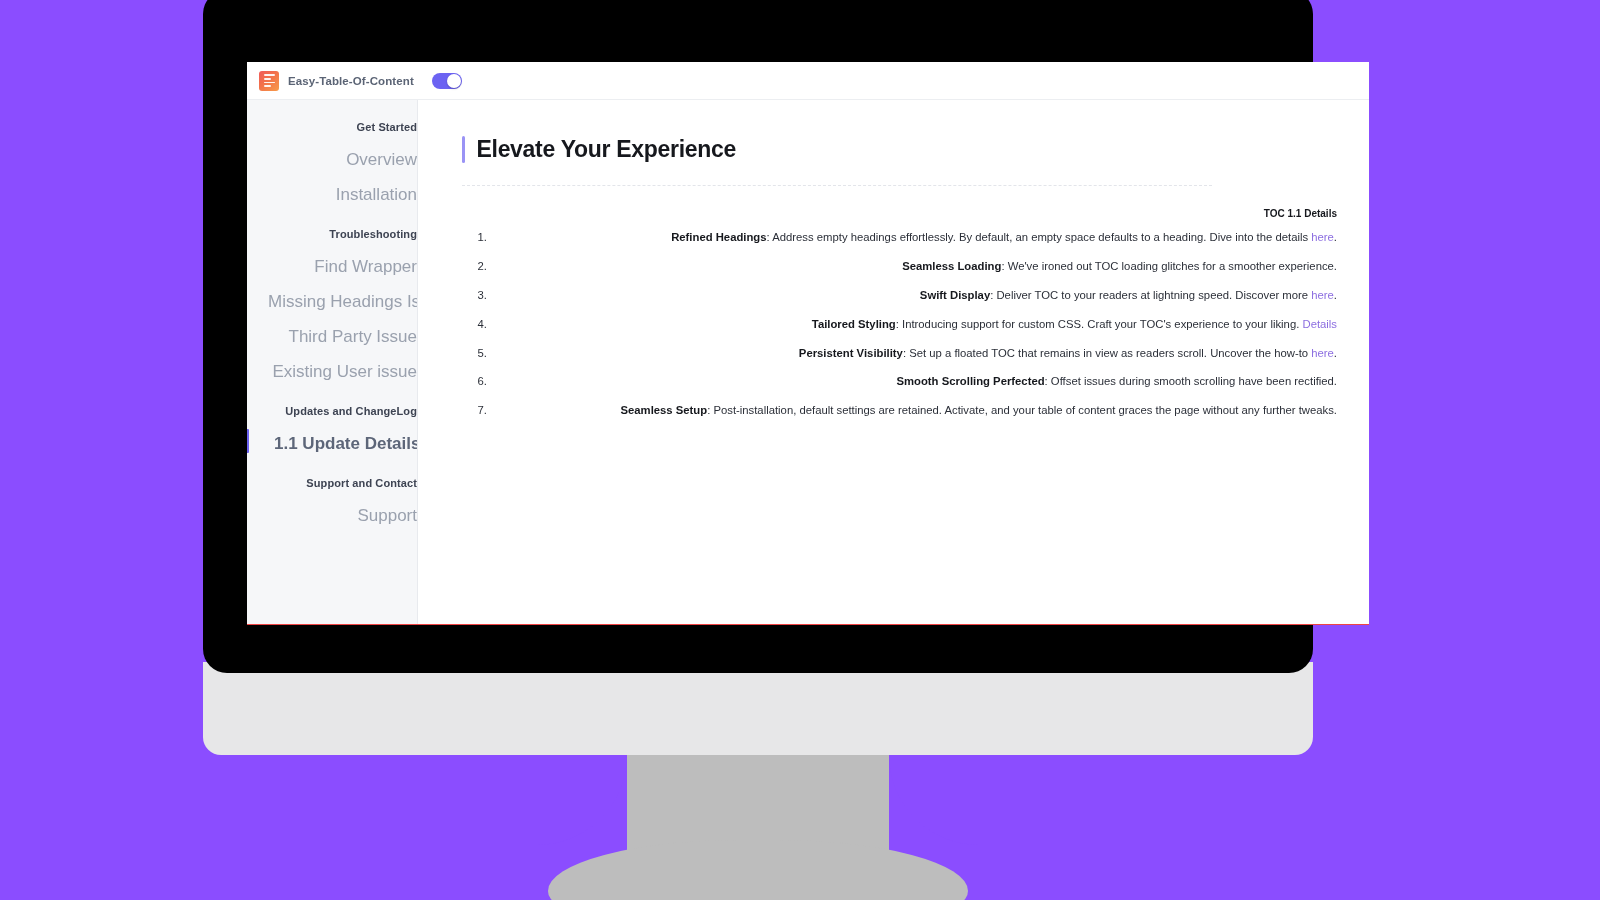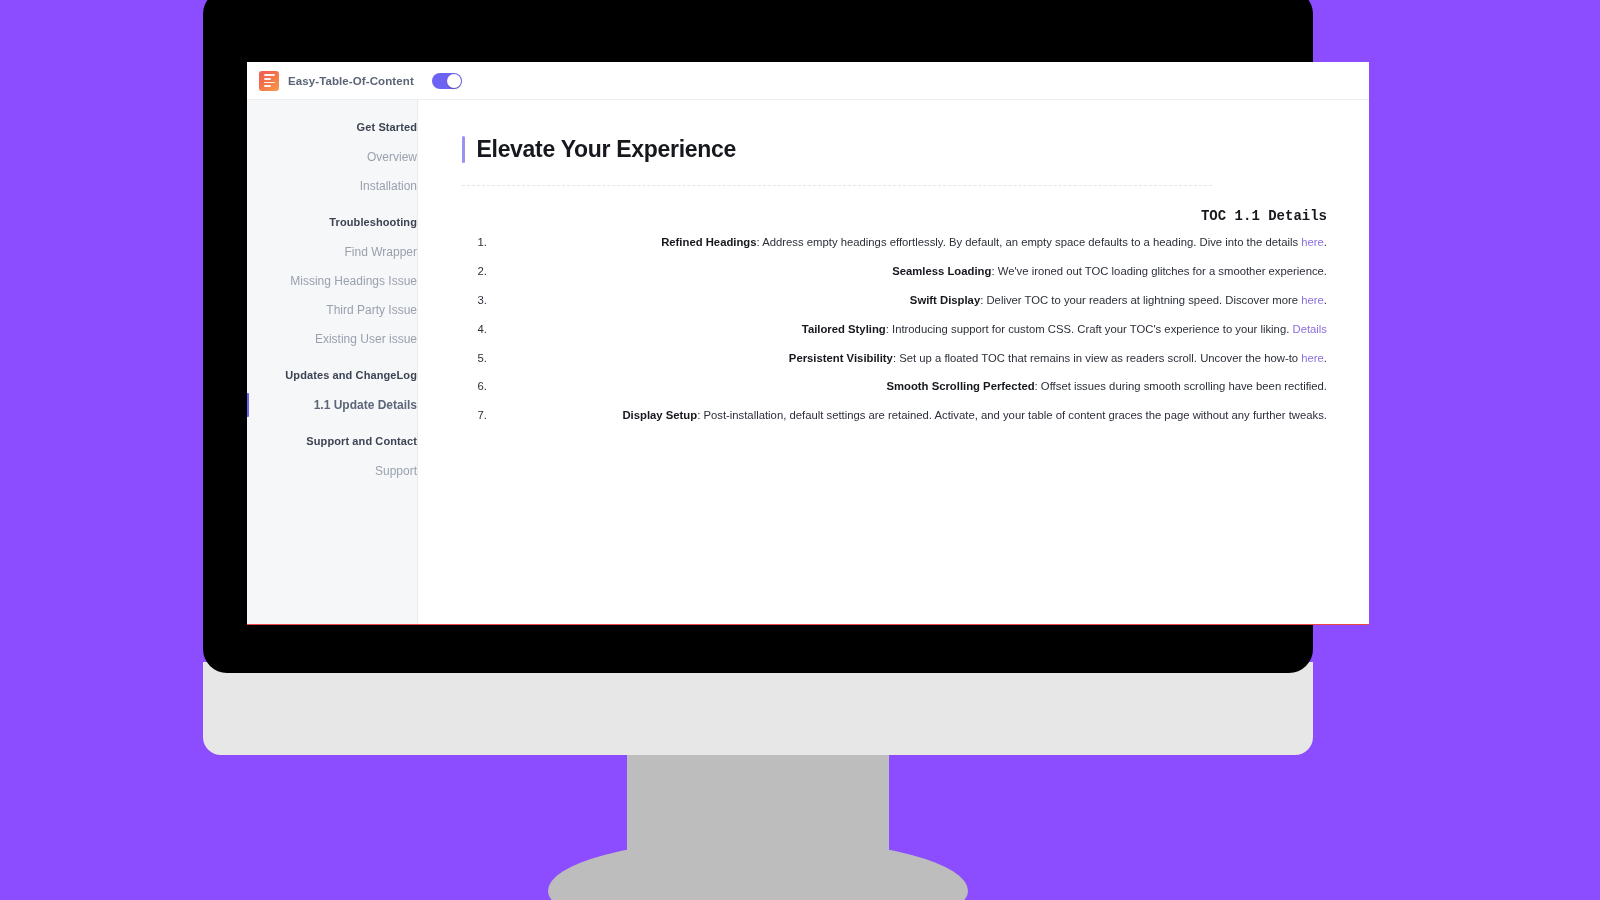--- a/index.html
+++ b/index.html
@@ -161,21 +161,21 @@
     font-weight: bold;
     color: #3d4352;
     padding: 0 0 0 13px;
     margin-bottom: 13px;
     letter-spacing: 0.1px;
     white-space: nowrap;
   }
   .nav-section + .nav-section { margin-top: 19px; }
 
   .nav-item {
-    font-size: 12px;
+    font-size: 17px;
     color: #9aa1ae;
     padding: 4px 0 4px 21px;
     margin-bottom: 7px;
     white-space: nowrap;
     cursor: pointer;
     position: relative;
   }
 
   .nav-item.active {
     color: #5d6679;
@@ -187,21 +187,21 @@
     position: absolute;
     left: -1px; top: -1px;
     width: 2.5px; height: 24px;
     background: #6c63f2;
     border-radius: 1px;
   }
 
   
   #content {
     flex: 1;
-    padding: 36px 42px 0 44px;
+    padding: 36px 32px 0 44px;
     overflow: hidden;
   }
 
   #page-title-row {
     display: flex;
     align-items: center;
     gap: 12px;
     margin-bottom: 22px;
   }
   #title-accent-bar {
@@ -219,25 +219,24 @@
   }
 
   #title-divider {
     border: 0;
     border-top: 1px dashed #e3e5ea;
     margin: 0 0 22px 0;
     width: 750px;
   }
 
   #subsection-title {
-    font-size: 14px;
+    font-size: 10px;
     font-weight: bold;
     color: #16181d;
     margin: 8px 0 10px 0;
-    font-family: Liberation Mono, monospace;
   }
 
   #feature-list {
     list-style: decimal;
     padding-left: 28px;
     margin: 0;
   }
   #feature-list li {
     font-size: 11.3px;
     color: #2b2f38;
@@ -318,19 +317,19 @@
 
         <h2 id="subsection-title">TOC 1.1 Details</h2>
 
         <ol id="feature-list">
             <li><span class="lead">Refined Headings</span><span>: Address empty headings effortlessly. By default, an empty space defaults to a heading. Dive into the details </span><a>here</a><span>.</span></li>
             <li><span class="lead">Seamless Loading</span><span>: We've ironed out TOC loading glitches for a smoother experience.</span></li>
             <li><span class="lead">Swift Display</span><span>: Deliver TOC to your readers at lightning speed. Discover more </span><a>here</a><span>.</span></li>
             <li><span class="lead">Tailored Styling</span><span>: Introducing support for custom CSS. Craft your TOC's experience to your liking. </span><a>Details</a></li>
             <li><span class="lead">Persistent Visibility</span><span>: Set up a floated TOC that remains in view as readers scroll. Uncover the how-to </span><a>here</a><span>.</span></li>
             <li><span class="lead">Smooth Scrolling Perfected</span><span>: Offset issues during smooth scrolling have been rectified.</span></li>
-            <li><span class="lead">Display Setup</span><span>: Post-installation, default settings are retained. Activate, and your table of content graces the page without any further tweaks.</span></li>
+            <li><span class="lead">Seamless Setup</span><span>: Post-installation, default settings are retained. Activate, and your table of content graces the page without any further tweaks.</span></li>
           </ol>
 
       </main>
     </div>
   </div>
 </div>
 
 </body></html>

